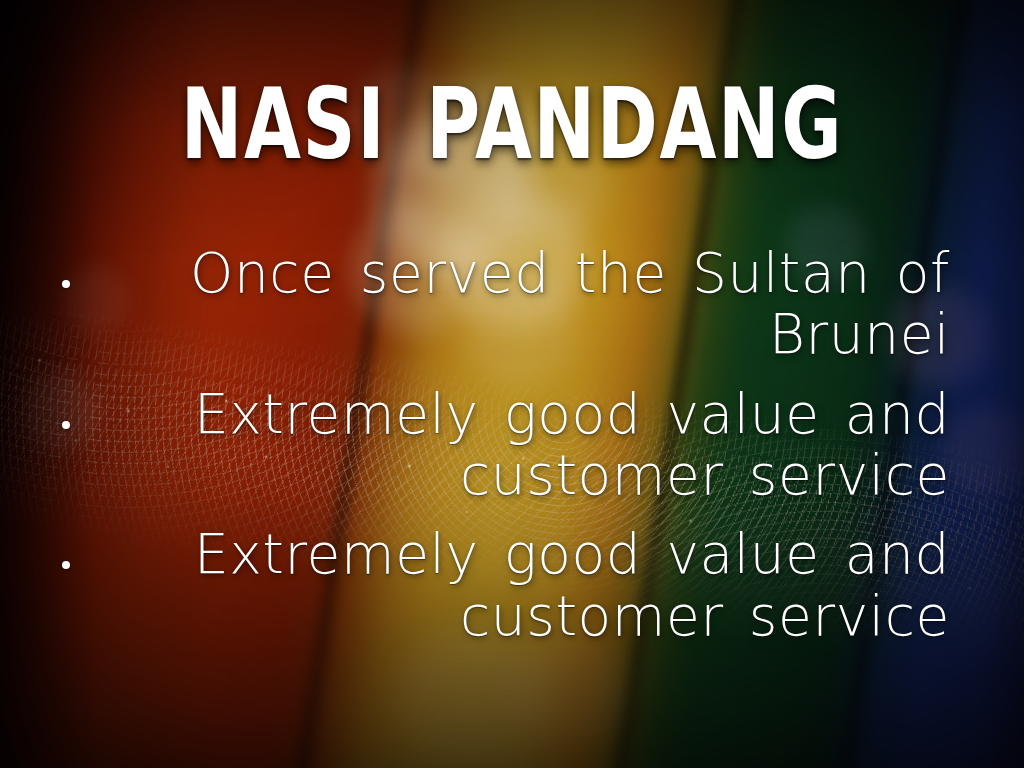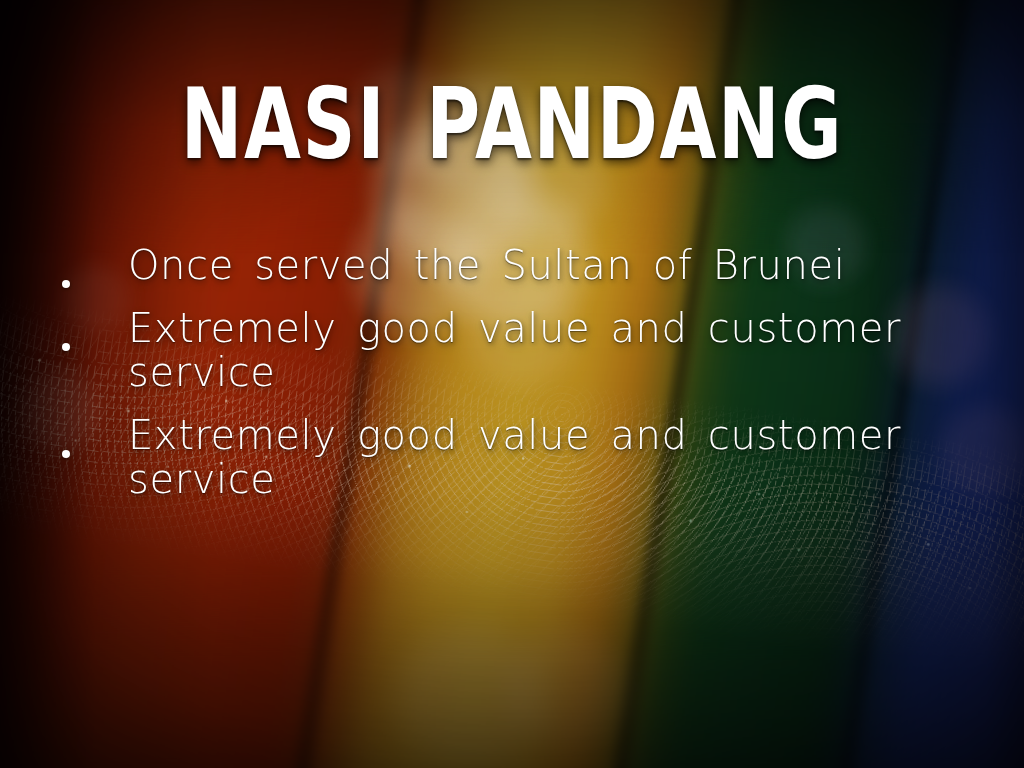--- a/index.html
+++ b/index.html
@@ -228,28 +228,29 @@
   }
 
   .bullet-item {
     position: relative;
     display: block;
     padding-left: 78px;
     margin: 0 0 18px 0;
     color: #ffffff;
     font-family: "DejaVu Sans", sans-serif;
     font-weight: 300;
-    font-size: 40px;
+    font-size: 55px;
     line-height: 1.115;
     letter-spacing: .6px;
     word-spacing: 7px;
     text-shadow:
       0 1px 1px rgba(0,0,0,.42),
       1px 2px 5px rgba(0,0,0,.40),
       2px 4px 10px rgba(0,0,0,.26);
+    text-align: right;
   }
   .bullet-item:last-child { margin-bottom: 0; }
 
   .bullet-dot {
     position: absolute;
     left: 12px;
     top: 37px;
     width: 8px;
     height: 8px;
     border-radius: 50%;

